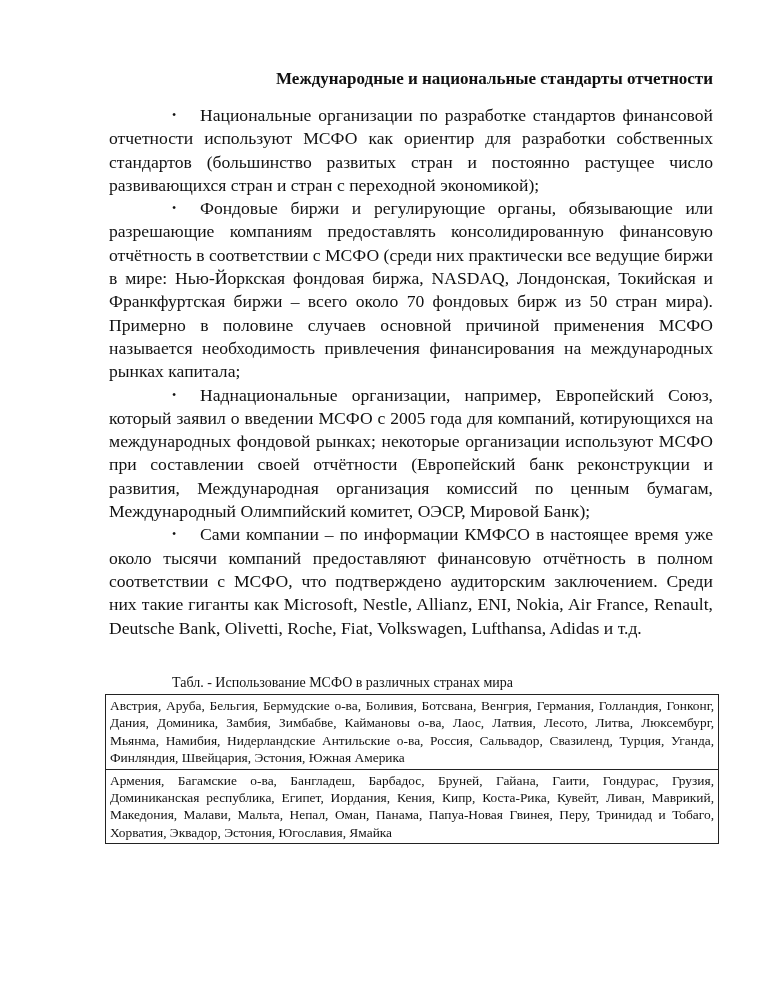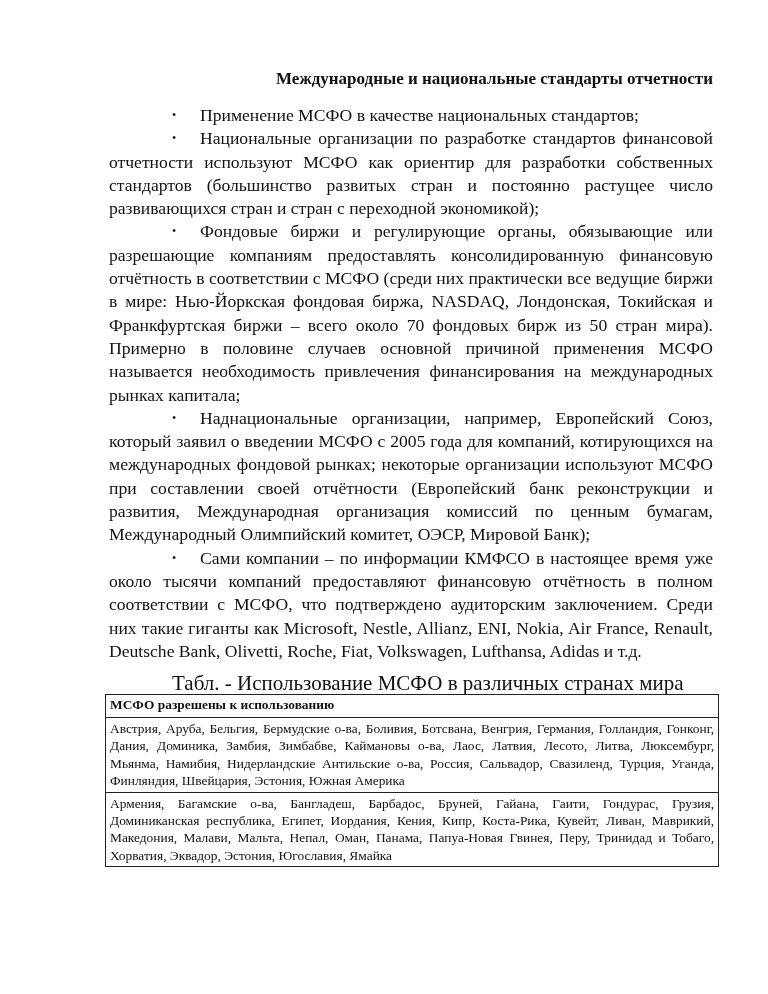--- a/index.html
+++ b/index.html
@@ -56,21 +56,21 @@
       width: 28px;
       text-indent: 0;
       font-size: 12px;
       vertical-align: 2px;
     }
     .caption {
       position: absolute;
       left: 0;
       top: 672px;
       width: 604px;
-      font-size: 21px;
+      font-size: 14px;
       line-height: 22px;
       text-indent: 63px;
       font-family: Liberation Serif, serif;
     }
     table.status-table {
       position: absolute;
       left: -4px;
       top: 694px;
       width: 614px;
       border-collapse: collapse;
@@ -97,36 +97,32 @@
     }
   </style>
 </head>
 <body>
 
 <div class="page">
   <div class="title">Международные и национальные стандарты отчетности</div>
 
   <div class="body-text">
 
-    <p class="bullet"><span class="dot">•</span><span>Применение МСФО в качестве национальных стандартов;</span></p>
     <p class="bullet"><span class="dot">•</span><span>Национальные организации по разработке стандартов финансовой отчетности используют МСФО как ориентир для разработки собственных стандартов (большинство развитых стран и постоянно растущее число развивающихся стран и стран с переходной экономикой);</span></p>
     <p class="bullet"><span class="dot">•</span><span>Фондовые биржи и регулирующие органы, обязывающие или разрешающие компаниям предоставлять консолидированную финансовую отчётность в соответствии с МСФО (среди них практически все ведущие биржи в мире: Нью-Йоркская фондовая биржа, NASDAQ, Лондонская, Токийская и Франкфуртская биржи – всего около 70 фондовых бирж из 50 стран мира). Примерно в половине случаев основной причиной применения МСФО называется необходимость привлечения финансирования на международных рынках капитала;</span></p>
     <p class="bullet"><span class="dot">•</span><span>Наднациональные организации, например, Европейский Союз, который заявил о введении МСФО с 2005 года для компаний, котирующихся на международных фондовой рынках; некоторые организации используют МСФО при составлении своей отчётности (Европейский банк реконструкции и развития, Международная организация комиссий по ценным бумагам, Международный Олимпийский комитет, ОЭСР, Мировой Банк);</span></p>
     <p class="bullet"><span class="dot">•</span><span>Сами компании – по информации КМФСО в настоящее время уже около тысячи компаний предоставляют финансовую отчётность в полном соответствии с МСФО, что подтверждено аудиторским заключением. Среди них такие гиганты как Microsoft, Nestle, Allianz, ENI, Nokia, Air France, Renault, Deutsche Bank, Olivetti, Roche, Fiat, Volkswagen, Lufthansa, Adidas и т.д.</span></p>
 
   </div>
 
   <div class="caption">Табл.  - Использование МСФО в различных странах мира</div>
 
   <table class="status-table">
     <tbody>
       <tr>
-        <td class="head first">МСФО разрешены к использованию</td>
-      </tr>
-      <tr>
         <td class="countries">Австрия, Аруба, Бельгия, Бермудские о-ва, Боливия, Ботсвана, Венгрия, Германия, Голландия, Гонконг, Дания, Доминика, Замбия, Зимбабве, Каймановы о-ва, Лаос, Латвия, Лесото, Литва, Люксембург, Мьянма, Намибия, Нидерландские Антильские о-ва, Россия, Сальвадор, Свазиленд, Турция, Уганда, Финляндия, Швейцария, Эстония, Южная Америка</td>
       </tr>
       <tr>
         <td class="countries">Армения, Багамские о-ва, Бангладеш, Барбадос, Бруней, Гайана, Гаити, Гондурас, Грузия, Доминиканская республика, Египет, Иордания, Кения, Кипр, Коста-Рика, Кувейт, Ливан, Маврикий, Македония, Малави, Мальта, Непал, Оман, Панама, Папуа-Новая Гвинея, Перу, Тринидад и Тобаго, Хорватия, Эквадор, Эстония, Югославия, Ямайка</td>
       </tr>
     </tbody>
   </table>
 </div>
 
 </body></html>

